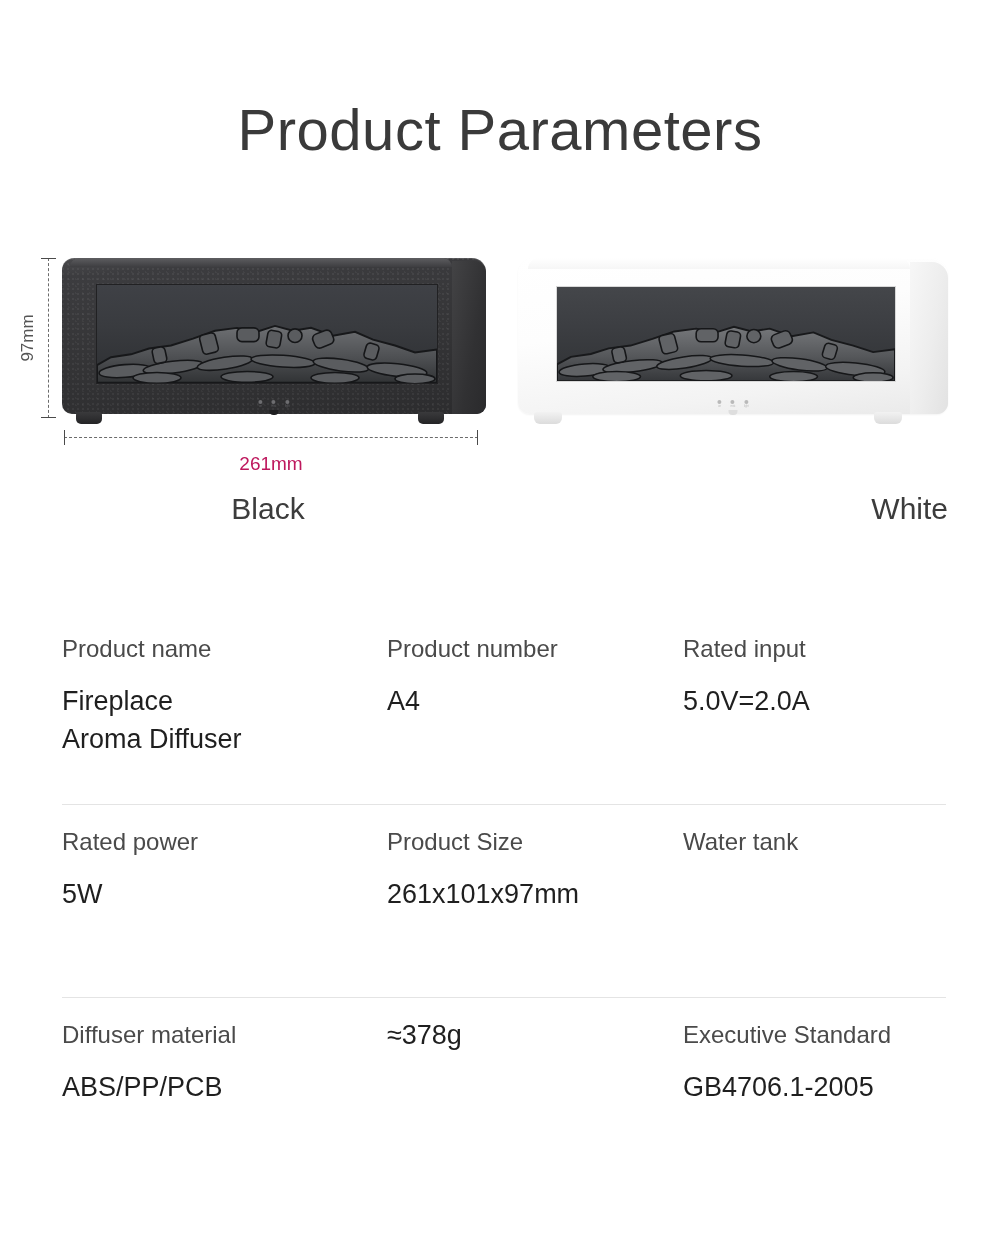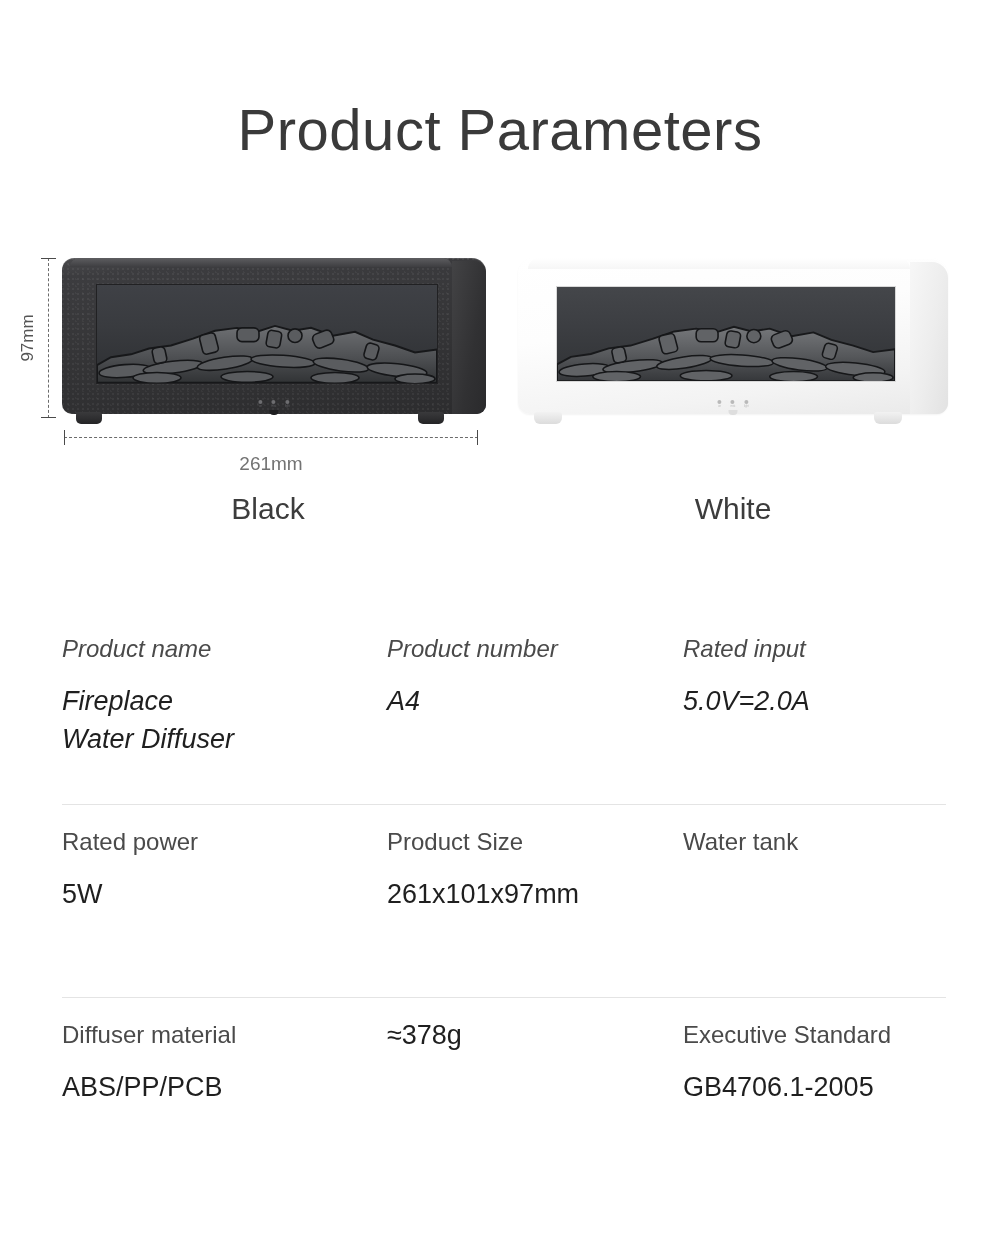--- a/index.html
+++ b/index.html
@@ -151,35 +151,35 @@
     border-top: 1px dashed #6b6b6b;
   }
   .dim-h .cap {
     position: absolute; top: -7px; width: 0; height: 15px;
     border-left: 1px solid #4a4a4a;
   }
   .dim-h .cap-l { left: 0; }
   .dim-h .cap-r { right: 0; }
   .dim-h .label {
     position: absolute; left: 0; right: 0; top: 16px;
-    text-align: center; font-size: 19px; color: #737373;
+    text-align: center; font-size: 19px; color: #be185d;
   }
 
   
   .caption {
     position: absolute; top: 492px;
     font-size: 30px; color: #3c3c3c; text-align: center;
   }
   .caption-black { left: 56px; width: 424px; }
-  .caption-white { left: 518px; width: 430px; }
+  .caption-white { left: 518px; width: 430px; text-align: right; }
 
   
   .spec-table { position: absolute; left: 0; top: 612px; width: 1000px; }
   .spec-row { position: relative; display: flex; padding: 0 0 0 62px; }
-  .spec-row.r1 { height: 193px; font-style: italic; }
+  .spec-row.r1 { height: 193px; }
   .spec-row.r2 { height: 193px; }
   .spec-row.r3 { height: 140px; }
   .spec-cell { flex: 0 0 auto; }
   .c1 { width: 325px; }
   .c2 { width: 296px; }
   .c3 { width: 300px; }
   .spec-key {
     font-size: 24px; color: #4a4a4a; font-weight: 400;
     line-height: 30px; padding-top: 22px;
   }
@@ -338,21 +338,21 @@
   <div class="caption caption-black">Black</div>
   <div class="caption caption-white">White</div>
 </div>
 
 <div class="spec-table">
 
   <div class="spec-row r1">
     <div class="spec-cell c1">
       <div class="spec-key">Product name</div>
       <div class="spec-val">Fireplace
-Water Diffuser</div>
+Aroma Diffuser</div>
     </div>
     <div class="spec-cell c2">
       <div class="spec-key">Product number</div>
       <div class="spec-val">A4</div>
     </div>
     <div class="spec-cell c3">
       <div class="spec-key">Rated input</div>
       <div class="spec-val">5.0V=2.0A</div>
     </div>
     <div class="divider"></div>

